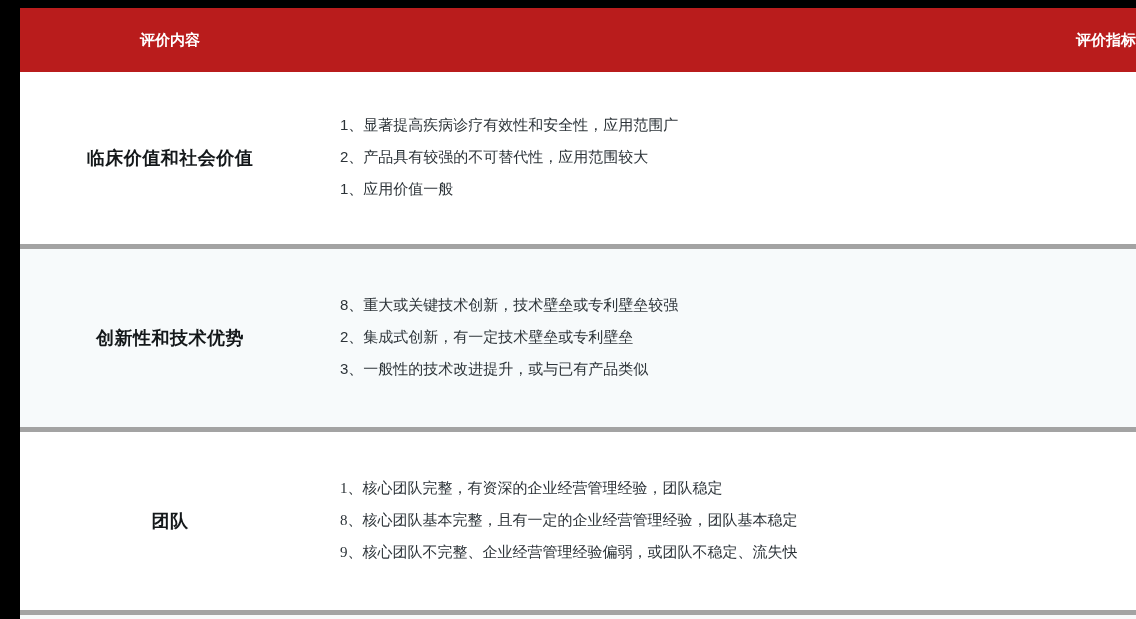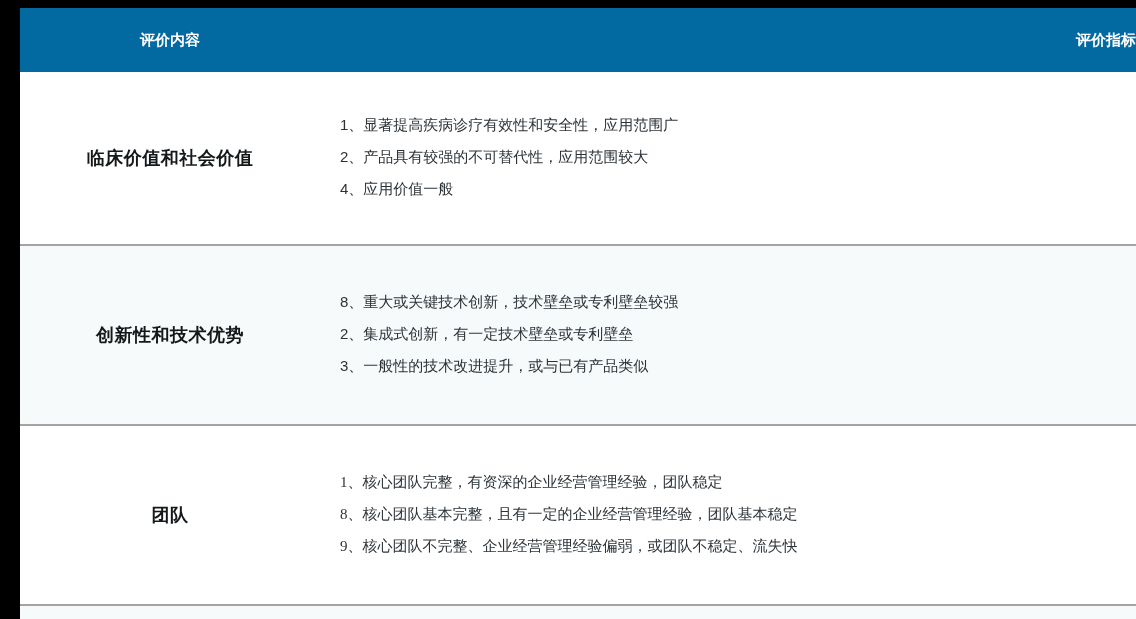--- a/index.html
+++ b/index.html
@@ -25,21 +25,21 @@
     top: 8px;
     width: 1096px;
     background: #ffffff;
   }
   table.eval-table {
     border-collapse: collapse;
     width: 1096px;
     table-layout: fixed;
   }
   table.eval-table thead th {
-    background: #0369a1;
+    background: #b91c1c;
     color: #ffffff;
     font-size: 15px;
     font-weight: bold;
     height: 64px;
     vertical-align: middle;
     padding: 0;
   }
   th.col-content {
     width: 300px;
     text-align: center;
@@ -49,21 +49,21 @@
     text-align: right;
     padding-left: 20px !important;
   }
   table.eval-table tbody tr {
     background: #ffffff;
   }
   table.eval-table tbody tr.alt {
     background: #F7FAFB;
   }
   table.eval-table tbody td {
-    border-bottom: 2px solid #a3a3a3;
+    border-bottom: 5px solid #a3a3a3;
     vertical-align: middle;
     padding: 0;
   }
   td.cell-content {
     width: 300px;
     text-align: center;
     font-size: 18px;
     font-weight: bold;
     color: #14181A;
     letter-spacing: 0.5px;
@@ -94,21 +94,21 @@
           <th class="col-content">评价内容</th>
           <th class="col-index">评价指标</th>
         </tr>
       </thead>
       <tbody>
         <tr class="row-clinical">
           <td class="cell-content">临床价值和社会价值</td>
           <td class="cell-index">
             <div class="idx-line">1、显著提高疾病诊疗有效性和安全性，应用范围广</div>
             <div class="idx-line">2、产品具有较强的不可替代性，应用范围较大</div>
-            <div class="idx-line">4、应用价值一般</div>
+            <div class="idx-line">1、应用价值一般</div>
           </td>
         </tr>
         <tr class="row-innovation alt">
           <td class="cell-content">创新性和技术优势</td>
           <td class="cell-index">
             <div class="idx-line">8、重大或关键技术创新，技术壁垒或专利壁垒较强</div>
             <div class="idx-line">2、集成式创新，有一定技术壁垒或专利壁垒</div>
             <div class="idx-line">3、一般性的技术改进提升，或与已有产品类似</div>
           </td>
         </tr>

